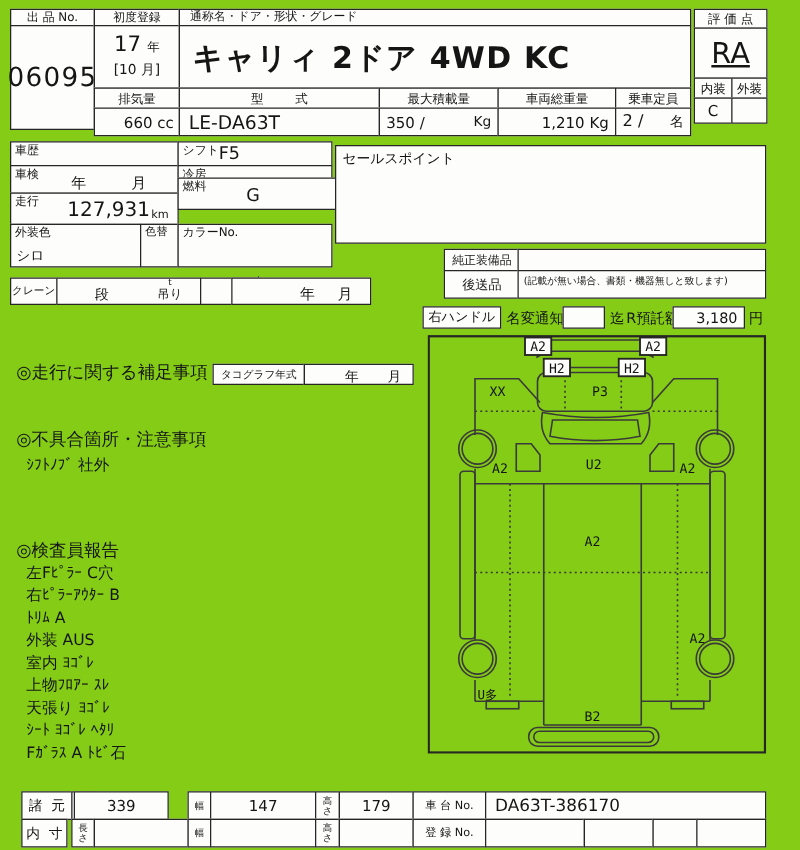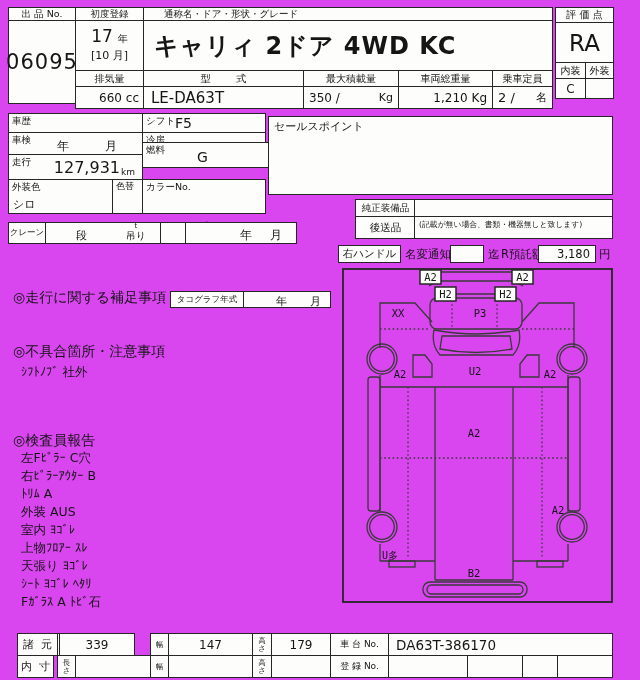--- a/index.html
+++ b/index.html
@@ -1,17 +1,17 @@
 <!DOCTYPE html>
 <html><head>
 <meta charset="utf-8">
 <style>
   html,body{margin:0;padding:0;}
   body{width:640px;height:680px;background:#ececе8;}
-  #sheet{position:relative;width:640px;height:680px;background:#d946ef;
+  #sheet{position:relative;width:640px;height:680px;background:#84cc16;
     font-family:"DejaVu Sans",sans-serif;color:#151515;overflow:hidden;}
   .a{position:absolute;box-sizing:border-box;}
   .b{border:1.6px solid #262626;background:#fdfdfb;}
   .c{display:flex;align-items:center;justify-content:center;}
   .l{font-size:10px;}
   .corner{position:absolute;top:1px;left:3px;font-size:9.5px;line-height:11px;}
   .pre{white-space:pre;}
   .tinycell span{display:block;width:9px;word-break:break-all;text-align:center;
     font-size:7.5px;line-height:8px;margin:0 auto;}
   .noteitems div{font-size:12.5px;line-height:18px;white-space:pre;}
@@ -29,21 +29,21 @@
 
   <div class="a b c" style="left:75px;top:7px;width:69px;height:14px;font-size:9.5px;">初度登録</div>
   <div class="a b" style="left:75px;top:20px;width:69px;height:51px;">
     <div style="text-align:center;margin-top:5px;">
       <span style="font-size:17px;">17</span>
       <span style="font-size:10px;">年</span>
     </div>
     <div style="text-align:center;font-size:11px;margin-top:2px;">[10 月]</div>
   </div>
 
-  <div class="a b" style="left:143px;top:7px;width:410px;height:14px;padding-left:12px;">
+  <div class="a b" style="left:143px;top:7px;width:410px;height:14px;">
     <div style="font-size:9.5px;line-height:11px;padding-left:8px;">通称名・ドア・形状・グレード</div>
   </div>
   <div class="a b" style="left:143px;top:20px;width:410px;height:51px;display:flex;align-items:center;">
     <span style="font-size:24px;font-weight:600;padding-left:10px;letter-spacing:1px;">キャリィ 2ドア 4WD KC</span>
   </div>
 
   <div class="a b c l" style="left:75px;top:70px;width:69px;height:18px;">排気量</div>
   <div class="a b" style="left:75px;top:86px;width:69px;height:23px;display:flex;align-items:center;justify-content:flex-end;padding-right:4px;font-size:12px;">660 cc</div>
 
   <div class="a b c l pre" style="left:143px;top:70px;width:161px;height:18px;">型        式</div>
@@ -58,21 +58,21 @@
   <div class="a b c l" style="left:398px;top:70px;width:95px;height:18px;">車両総重量</div>
   <div class="a b" style="left:398px;top:86px;width:95px;height:23px;display:flex;align-items:center;justify-content:flex-end;padding-right:5px;font-size:12px;">1,210 Kg</div>
 
   <div class="a b c l" style="left:492px;top:70px;width:61px;height:18px;">乗車定員</div>
   <div class="a b" style="left:492px;top:86px;width:61px;height:23px;display:flex;align-items:center;justify-content:space-between;padding:0 5px;">
     <span style="font-size:13px;">2 /</span>
     <span style="font-size:11px;">名</span>
   </div>
 
   <div class="a b c pre" style="left:555px;top:7px;width:59px;height:16px;font-size:10px;">評 価 点</div>
-  <div class="a b c" style="left:555px;top:22px;width:59px;height:41px;font-size:23px;">RA</div>
+  <div class="a b c" style="left:555px;top:22px;width:59px;height:41px;font-size:23px;text-decoration:underline;">RA</div>
   <div class="a b c l" style="left:555px;top:62px;width:31px;height:17px;">内装</div>
   <div class="a b c l" style="left:585px;top:62px;width:29px;height:17px;">外装</div>
   <div class="a b c" style="left:555px;top:78px;width:31px;height:21px;font-size:12px;">C</div>
   <div class="a b c" style="left:585px;top:78px;width:29px;height:21px;font-size:12px;"></div>
 
   <div class="a b" style="left:8px;top:113px;width:135px;height:20px;">
     <span class="corner">車歴</span>
   </div>
   <div class="a b" style="left:142px;top:113px;width:124px;height:20px;">
     <span class="corner">シフト</span>

